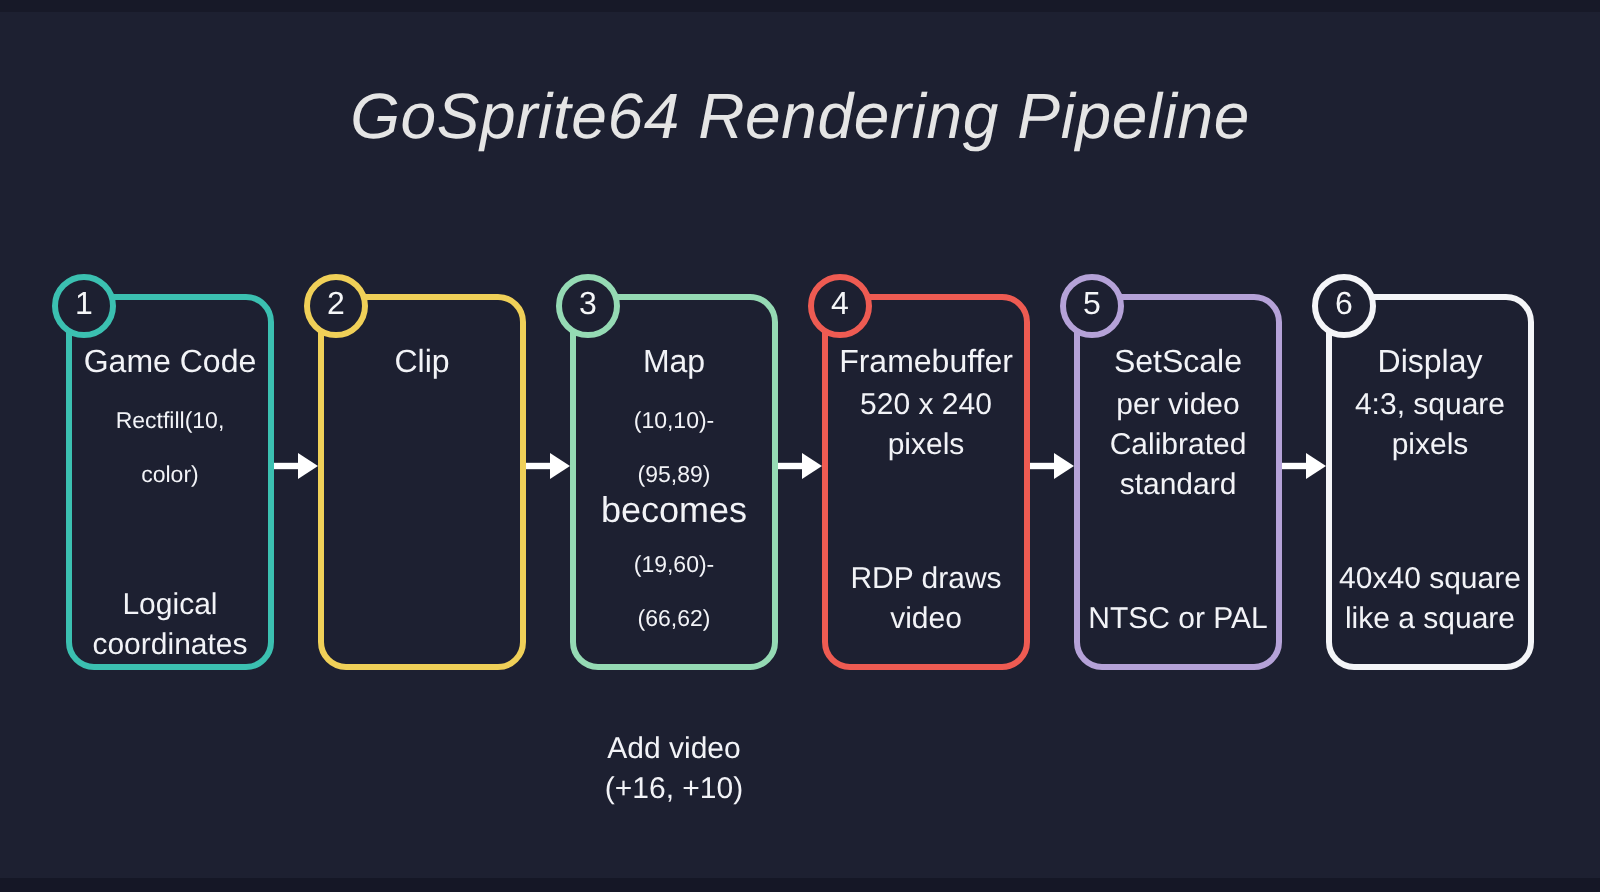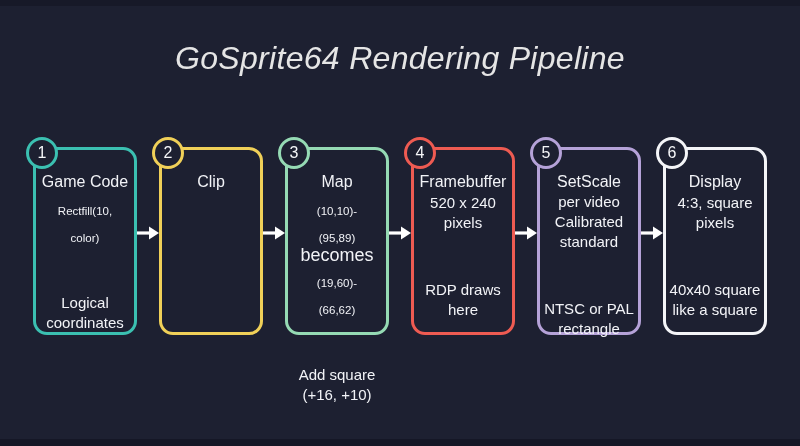--- a/index.html
+++ b/index.html
@@ -74,59 +74,58 @@
         <div class="stepc">3</div>
         <div class="btitle">Map</div>
         <div class="mid">
           <div class="mono">(10,10)-</div>
           <div class="mono">(95,89)</div>
           <div class="small">becomes</div>
           <div class="mono">(19,60)-</div>
           <div class="mono">(66,62)</div>
         </div>
         <div class="bottom">
-          <div class="line">Add square</div>
+          <div class="line">Add video</div>
           <div class="line">(+16, +10)</div>
         </div>
       </div>
       <div class="arrowwrap">
         <svg width="22" height="18" viewBox="0 0 22 18">
           <line x1="0" y1="9" x2="13" y2="9" stroke="#ffffff" stroke-width="3.2"></line>
           <polygon points="12,2.5 22,9 12,15.5" fill="#ffffff"></polygon>
         </svg>
       </div>
       <div class="pbox" style="--c: #ee5b52;">
         <div class="stepc">4</div>
         <div class="btitle">Framebuffer</div>
         <div class="mid">
           <div class="line">520 x 240</div>
           <div class="line">pixels</div>
         </div>
         <div class="bottom">
           <div class="line">RDP draws</div>
-          <div class="line">here</div>
+          <div class="line">video</div>
         </div>
       </div>
       <div class="arrowwrap">
         <svg width="22" height="18" viewBox="0 0 22 18">
           <line x1="0" y1="9" x2="13" y2="9" stroke="#ffffff" stroke-width="3.2"></line>
           <polygon points="12,2.5 22,9 12,15.5" fill="#ffffff"></polygon>
         </svg>
       </div>
       <div class="pbox" style="--c: #b5a2d8;">
         <div class="stepc">5</div>
         <div class="btitle">SetScale</div>
         <div class="mid">
           <div class="line">per video</div>
           <div class="line">Calibrated</div>
           <div class="line">standard</div>
         </div>
         <div class="bottom">
           <div class="line">NTSC or PAL</div>
-          <div class="line">rectangle</div>
         </div>
       </div>
       <div class="arrowwrap">
         <svg width="22" height="18" viewBox="0 0 22 18">
           <line x1="0" y1="9" x2="13" y2="9" stroke="#ffffff" stroke-width="3.2"></line>
           <polygon points="12,2.5 22,9 12,15.5" fill="#ffffff"></polygon>
         </svg>
       </div>
       <div class="pbox" style="--c: #f4f5f8;">
         <div class="stepc">6</div>

